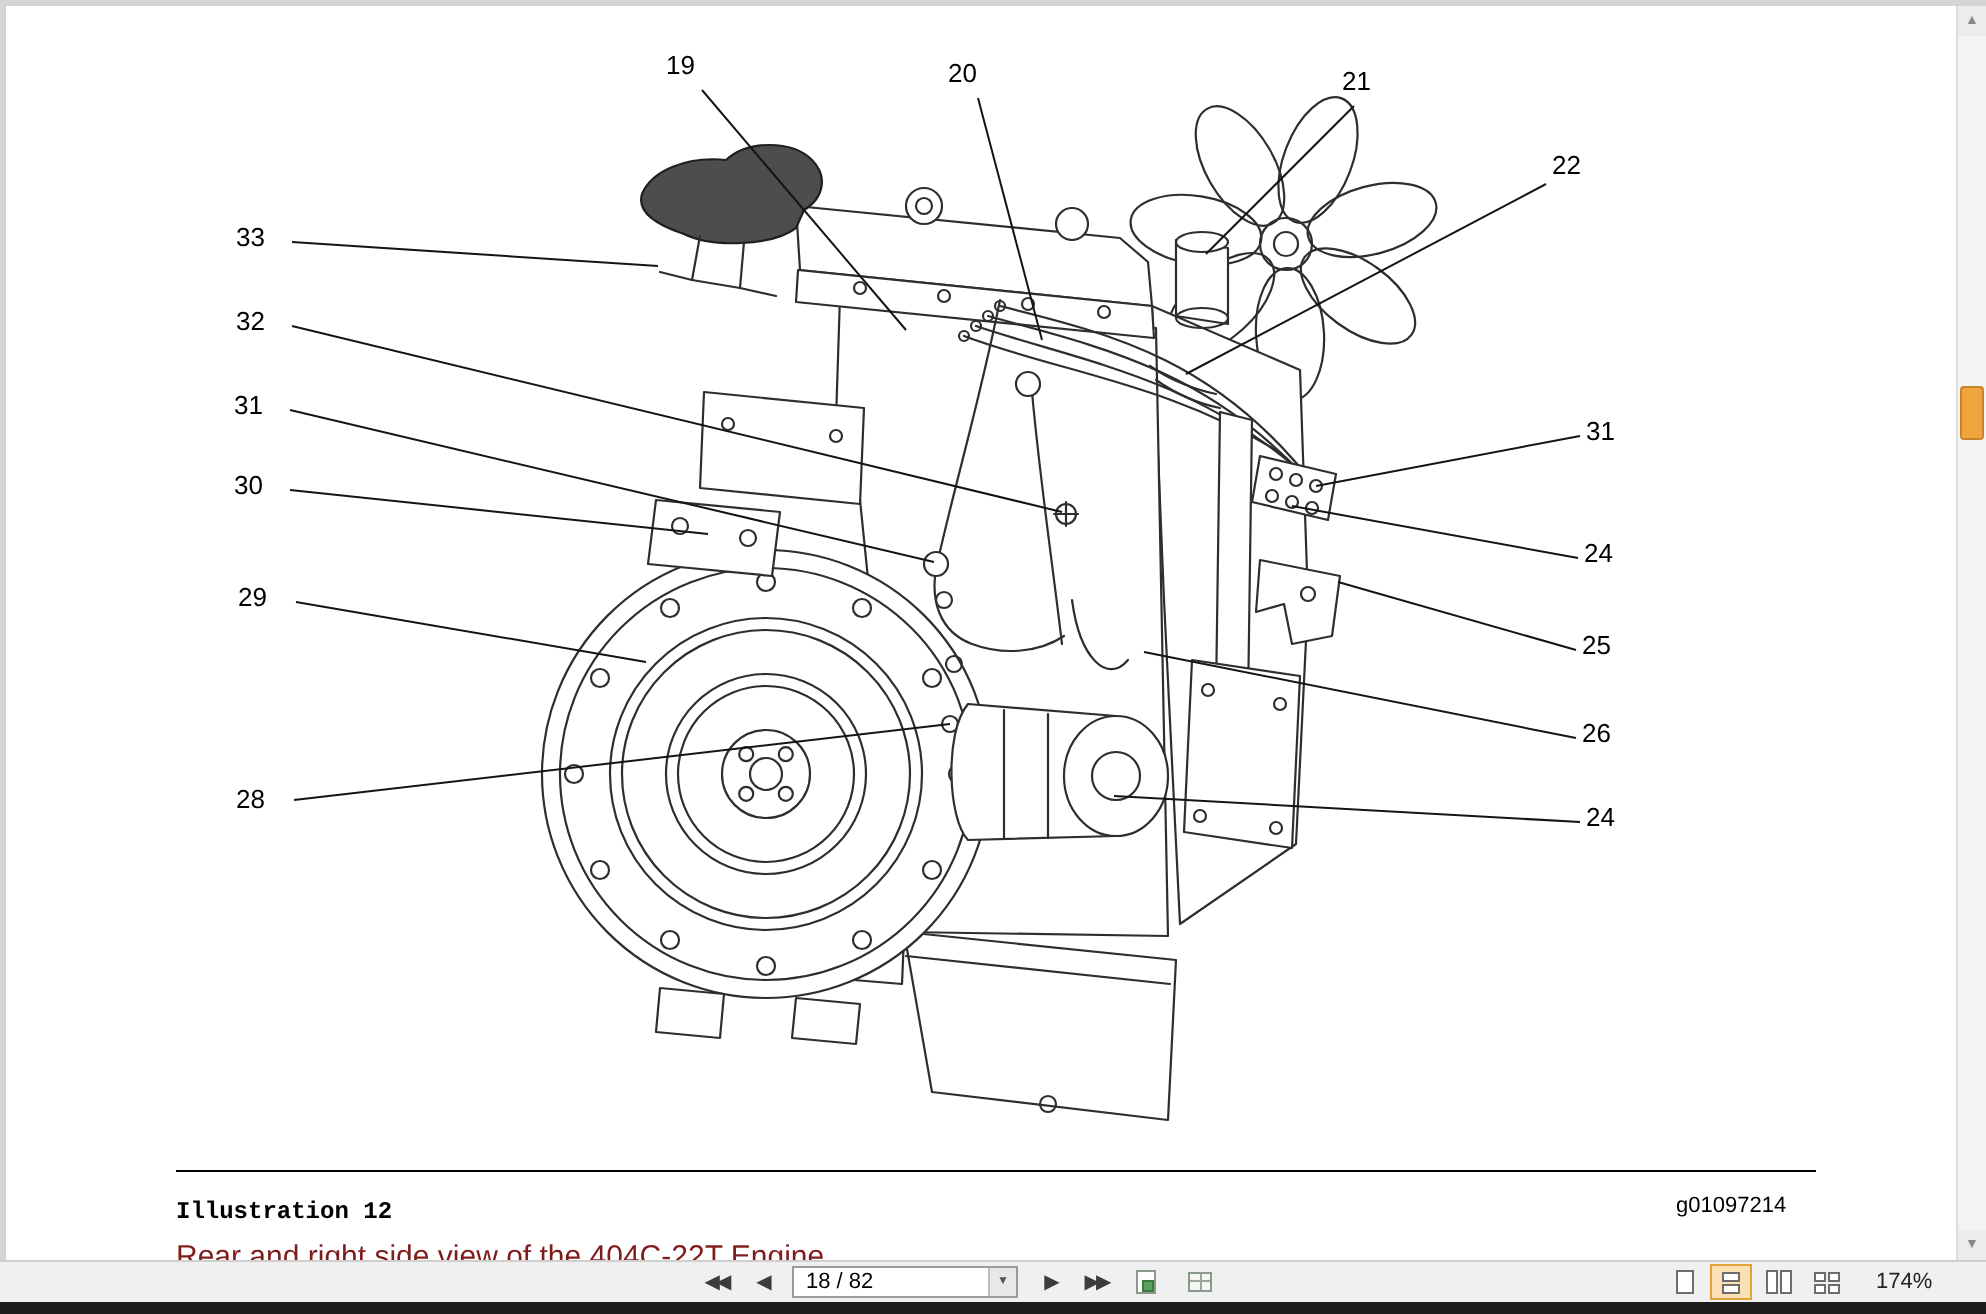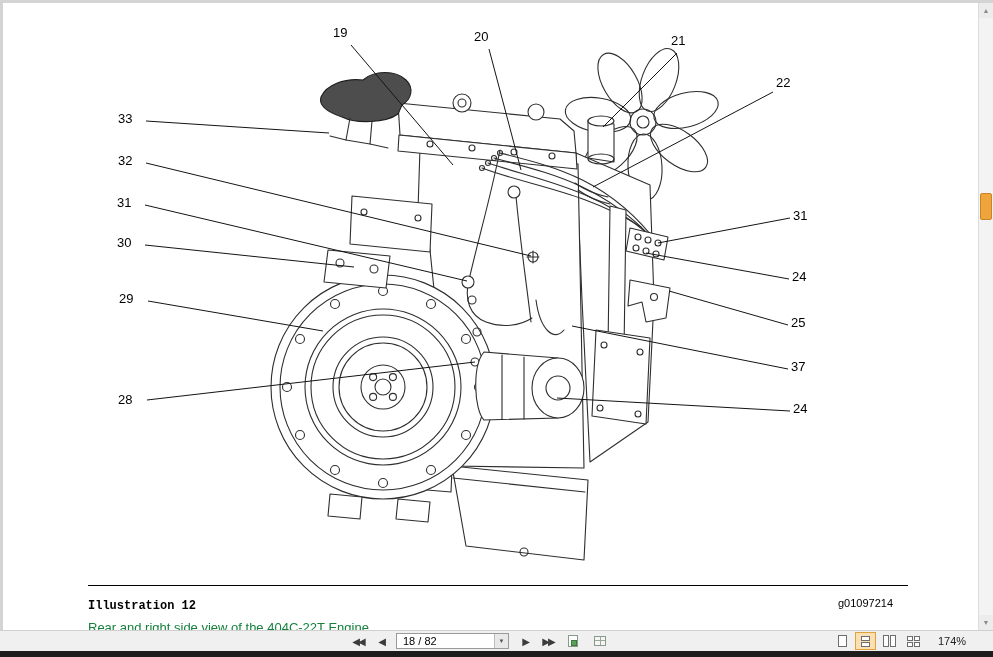--- a/index.html
+++ b/index.html
@@ -6,21 +6,21 @@
   .app{position:relative;width:993px;height:657px;background:#fff;overflow:hidden;
        font-family:"Liberation Sans", sans-serif;}
   .edge-top{position:absolute;left:0;top:0;width:993px;height:3px;background:#d4d4d4;}
   .edge-left{position:absolute;left:0;top:0;width:3px;height:630px;background:#d4d4d4;}
   .viewport{position:absolute;left:0;top:0;width:993px;height:652px;background:#fff;overflow:hidden;}
   .figure-svg{position:absolute;left:0;top:0;}
   .callout{position:absolute;font-size:13px;color:#000;line-height:15px;}
   .caption-rule{position:absolute;left:88px;top:585px;width:820px;height:1px;background:#000;}
   .illus-label{position:absolute;left:88px;top:599px;font-size:12px;font-weight:bold;color:#000;font-family:Liberation Mono, monospace;}
   .figure-id{position:absolute;left:838px;top:597px;width:70px;text-align:left;font-size:11px;color:#000;}
-  .caption-line{position:absolute;left:88px;top:620px;font-size:13px;color:#15803d;white-space:nowrap;}
+  .caption-line{position:absolute;left:88px;top:620px;font-size:15px;color:#7f1d1d;white-space:nowrap;}
 
   
   .scrollbar{position:absolute;right:0;top:3px;width:15px;height:627px;background:#f3f3f3;border-left:1px solid #dcdcdc;box-sizing:border-box;}
   .scroll-btn{position:absolute;left:0;width:14px;height:15px;font-size:7px;color:#8a8a8a;text-align:center;line-height:15px;background:#ececec;}
   .scroll-btn.up{top:0;}
   .scroll-btn.down{bottom:0;}
   .scroll-thumb{position:absolute;left:1px;top:190px;width:12px;height:27px;background:#f0a43c;border:1px solid #c9842a;border-radius:2px;box-sizing:border-box;}
 
   
   .toolbar{position:absolute;left:0;top:630px;width:993px;height:21px;background:#f0f0f0;border-top:1px solid #cfcfcf;box-sizing:border-box;}
@@ -206,21 +206,21 @@
     <div class="callout" style="left:776px;top:75px">22</div>
     <div class="callout" style="left:118px;top:111px">33</div>
     <div class="callout" style="left:118px;top:153px">32</div>
     <div class="callout" style="left:117px;top:195px">31</div>
     <div class="callout" style="left:117px;top:235px">30</div>
     <div class="callout" style="left:119px;top:291px">29</div>
     <div class="callout" style="left:118px;top:392px">28</div>
     <div class="callout" style="left:793px;top:208px">31</div>
     <div class="callout" style="left:792px;top:269px">24</div>
     <div class="callout" style="left:791px;top:315px">25</div>
-    <div class="callout" style="left:791px;top:359px">37</div>
+    <div class="callout" style="left:791px;top:359px">26</div>
     <div class="callout" style="left:793px;top:401px">24</div>
 
     <div class="caption-rule"></div>
     <div class="illus-label">Illustration 12</div>
     <div class="figure-id">g01097214</div>
     <div class="caption-line">Rear and right side view of the 404C-22T Engine</div>
   </div>
 
   <div class="edge-top"></div>
   <div class="edge-left"></div>

